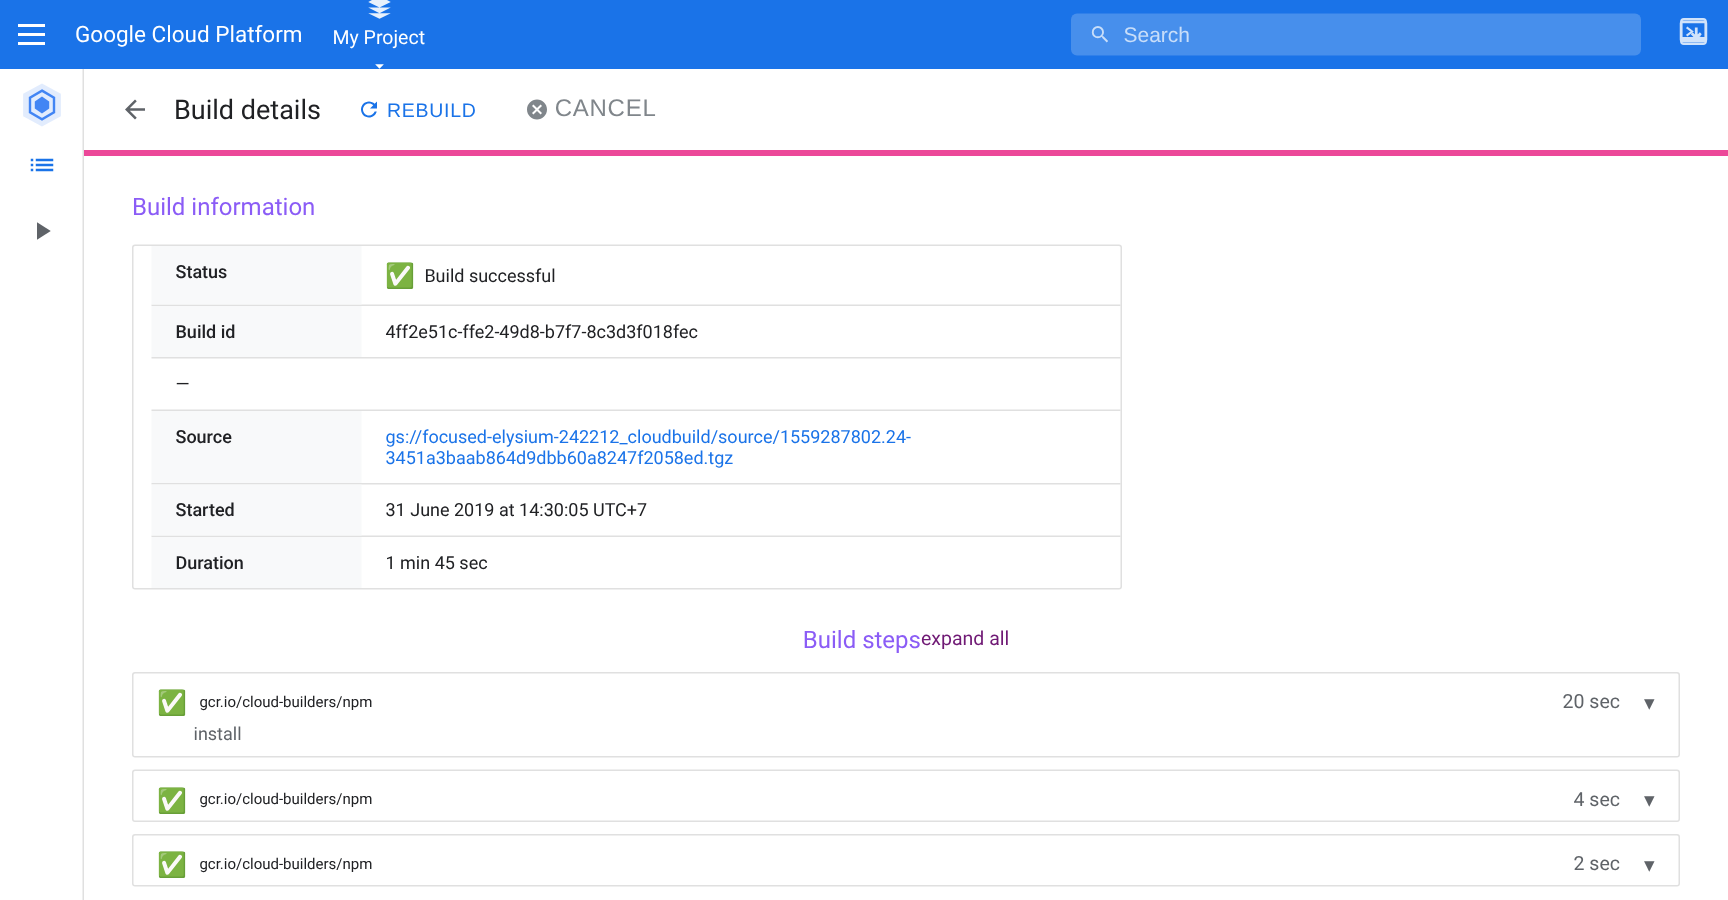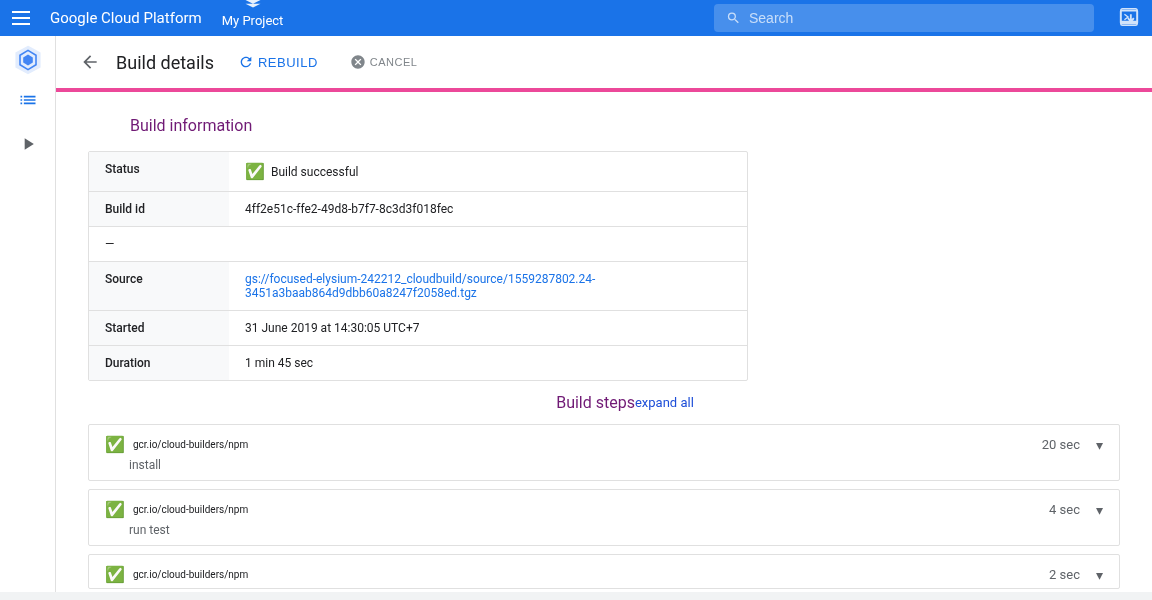--- a/index.html
+++ b/index.html
@@ -1,21 +1,21 @@
 <!DOCTYPE html>
 <html><head>
   <meta charset="utf-8">
   <style>
     * { box-sizing: border-box; margin: 0; padding: 0; }
     body { font-family: 'Roboto', Arial, sans-serif; font-size: 13px; background: #f1f3f4; color: #202124; }
 
     
     .top-nav {
       background: #1a73e8;
-      height: 36px;
+      height: 46px;
       display: flex;
       align-items: center;
       padding: 0 12px;
       color: white;
       gap: 12px;
     }
     .top-nav-title {
       font-size: 15px;
       font-weight: 400;
       color: white;
@@ -124,50 +124,50 @@
       border: none;
       background: none;
       text-transform: uppercase;
       letter-spacing: 0.5px;
     }
     .cancel-btn {
       display: flex;
       align-items: center;
       gap: 4px;
       color: #80868b;
-      font-size: 11px;
+      font-size: 16px;
       font-weight: 500;
       cursor: pointer;
       padding: 6px 8px;
       border: none;
       background: none;
       text-transform: uppercase;
       letter-spacing: 0.5px;
     }
 
     
     .content {
       padding: 24px 32px;
     }
 
     
     .section-title {
       font-size: 16px;
       font-weight: 400;
-      color: #701a75;
+      color: #8b5cf6;
       margin-bottom: 16px;
-      margin-left: 42px;
     }
 
     
     .info-table {
       width: 660px;
       border: 1px solid #e0e0e0;
       border-radius: 2px;
-      margin-bottom: 12px;
+      margin-bottom: 24px;
+      padding-left: 12px;
     }
     .info-row {
       display: flex;
       border-bottom: 1px solid #e0e0e0;
     }
     .info-row:last-child { border-bottom: none; }
     .info-label {
       width: 140px;
       min-width: 140px;
       padding: 10px 16px;
@@ -198,21 +198,21 @@
     }
 
     
     .build-steps-header {
       display: flex;
       align-items: center;
       justify-content: center;
       margin-bottom: 12px;
     }
     .expand-all {
-      color: #1d4ed8;
+      color: #701a75;
       cursor: pointer;
       font-size: 13px;
     }
 
     
     .step-item {
       border: 1px solid #e0e0e0;
       border-radius: 2px;
       margin-bottom: 8px;
       background: white;
@@ -412,21 +412,20 @@
         <div class="step-header">
           <div class="step-name-row">
             <span class="step-success-icon">✅</span>
             <span class="step-name">gcr.io/cloud-builders/npm</span>
           </div>
           <div class="step-time-row">
             <span>4 sec</span>
             <span class="chevron-icon">▾</span>
           </div>
         </div>
-        <div class="step-sub">run test</div>
       </div>
 
       <div class="step-item">
         <div class="step-header">
           <div class="step-name-row">
             <span class="step-success-icon">✅</span>
             <span class="step-name">gcr.io/cloud-builders/npm</span>
           </div>
           <div class="step-time-row">
             <span>2 sec</span>

